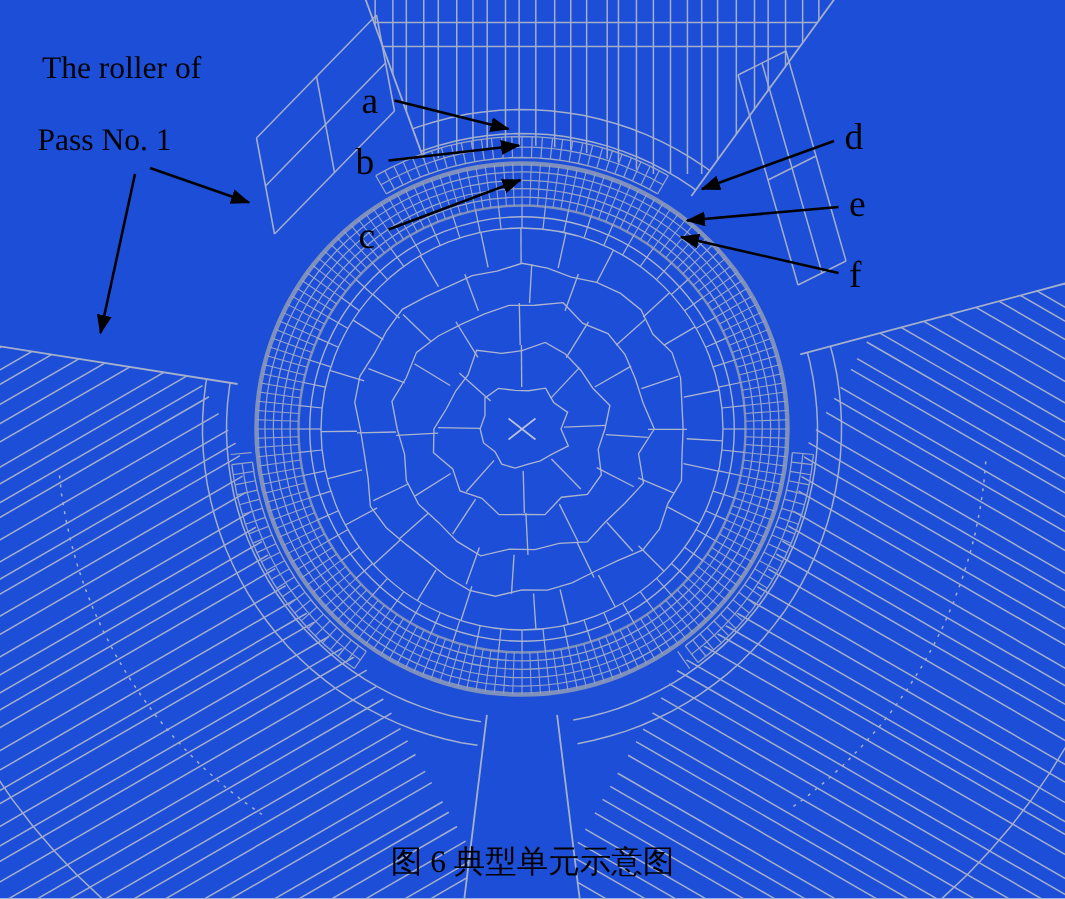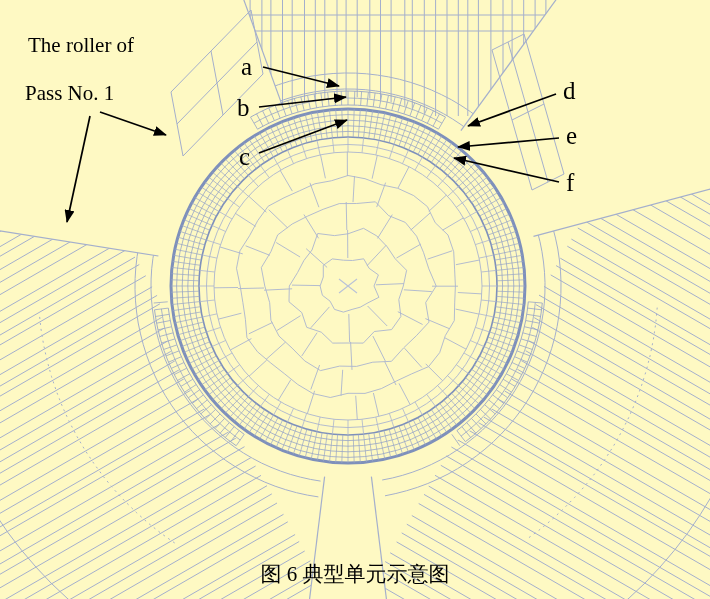--- a/index.html
+++ b/index.html
@@ -1,17 +1,17 @@
 <!DOCTYPE html>
 <html><head>
 <meta charset="utf-8">
 <title>Figure</title>
 <style>
   html,body{margin:0;padding:0;background:#ffffff;}
-  .figure{width:710px;height:599px;position:relative;background:#fef9c3;overflow:hidden;
+  .figure{width:710px;height:599px;position:relative;background:#1d4ed8;overflow:hidden;
           font-family:"Liberation Serif","DejaVu Serif",serif;}
   svg{display:block;}
   .anno{fill:#000;font-family:"Liberation Serif","DejaVu Serif",serif;}
   .t21{font-size:21px;}
   .t25{font-size:25px;}
   .arrow{stroke:#000;stroke-width:1.7;fill:none;}
 </style>
 </head>
 <body>
 

